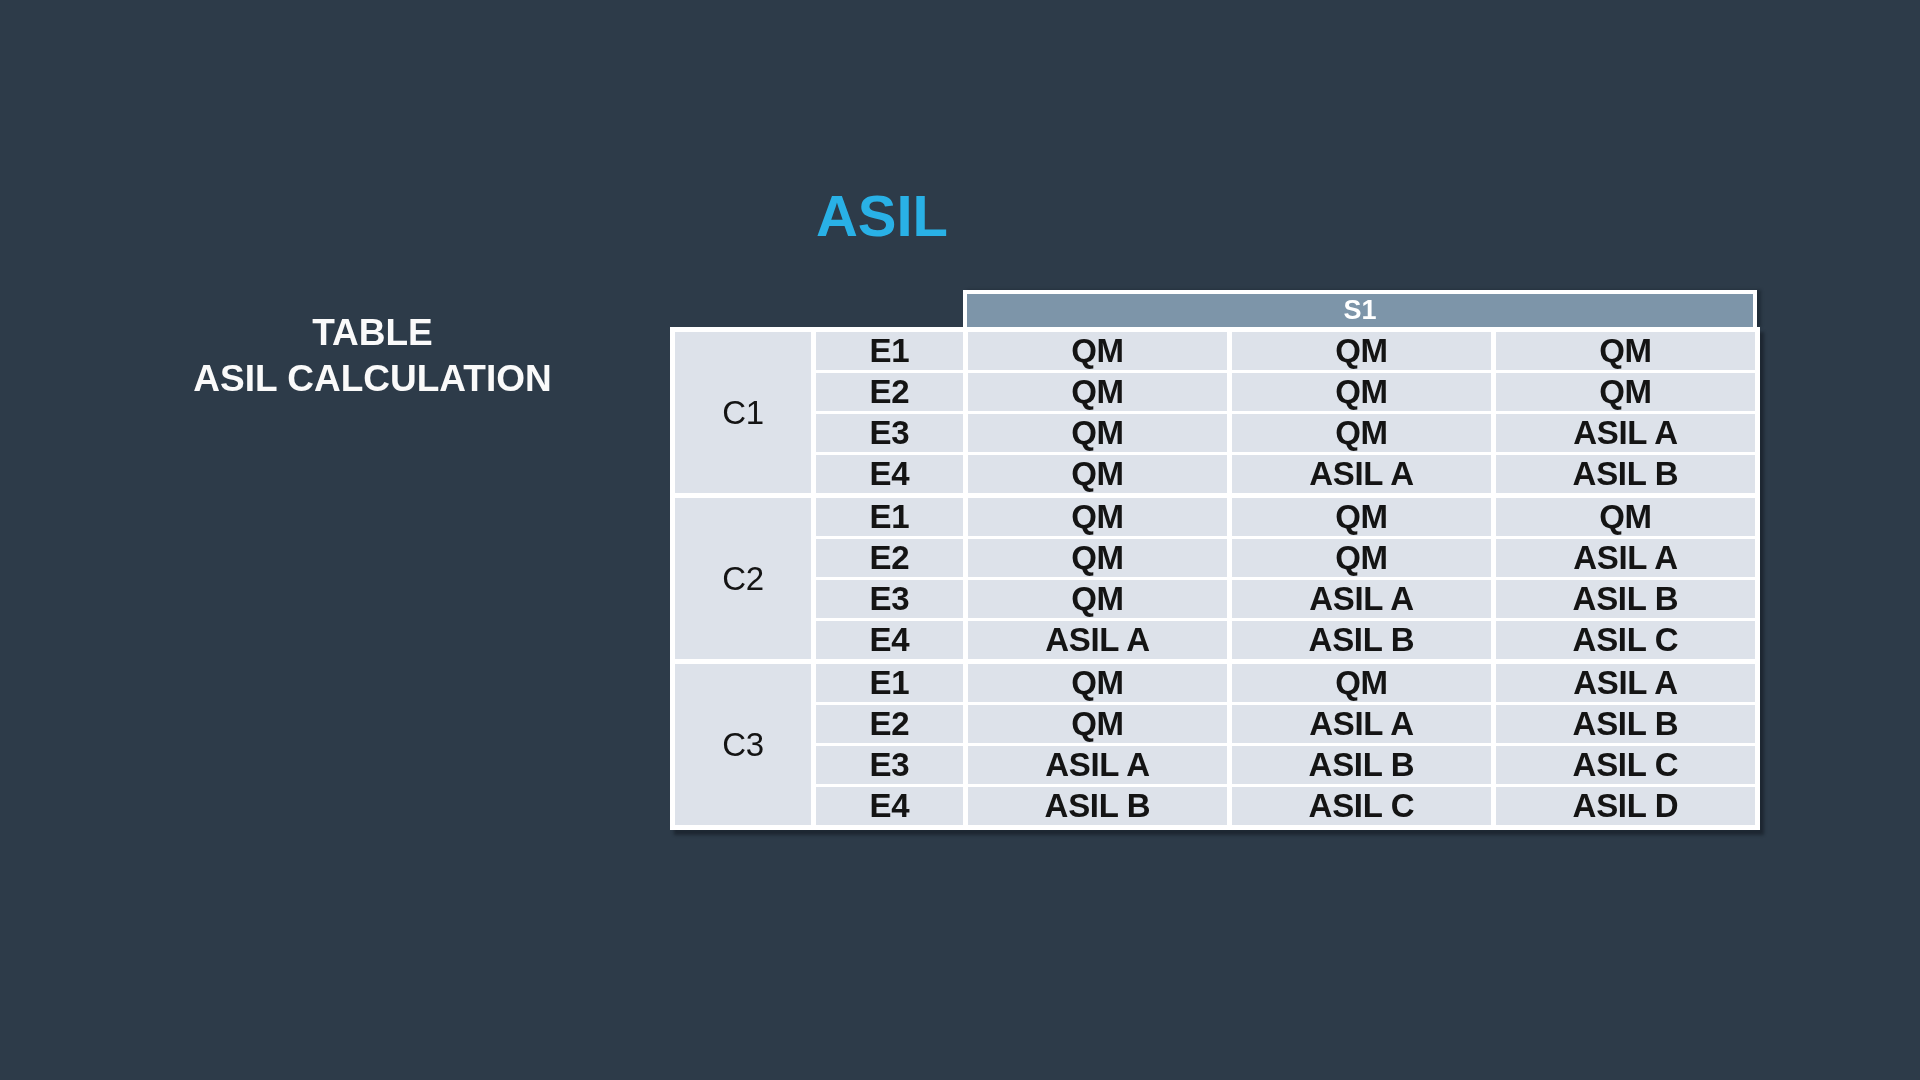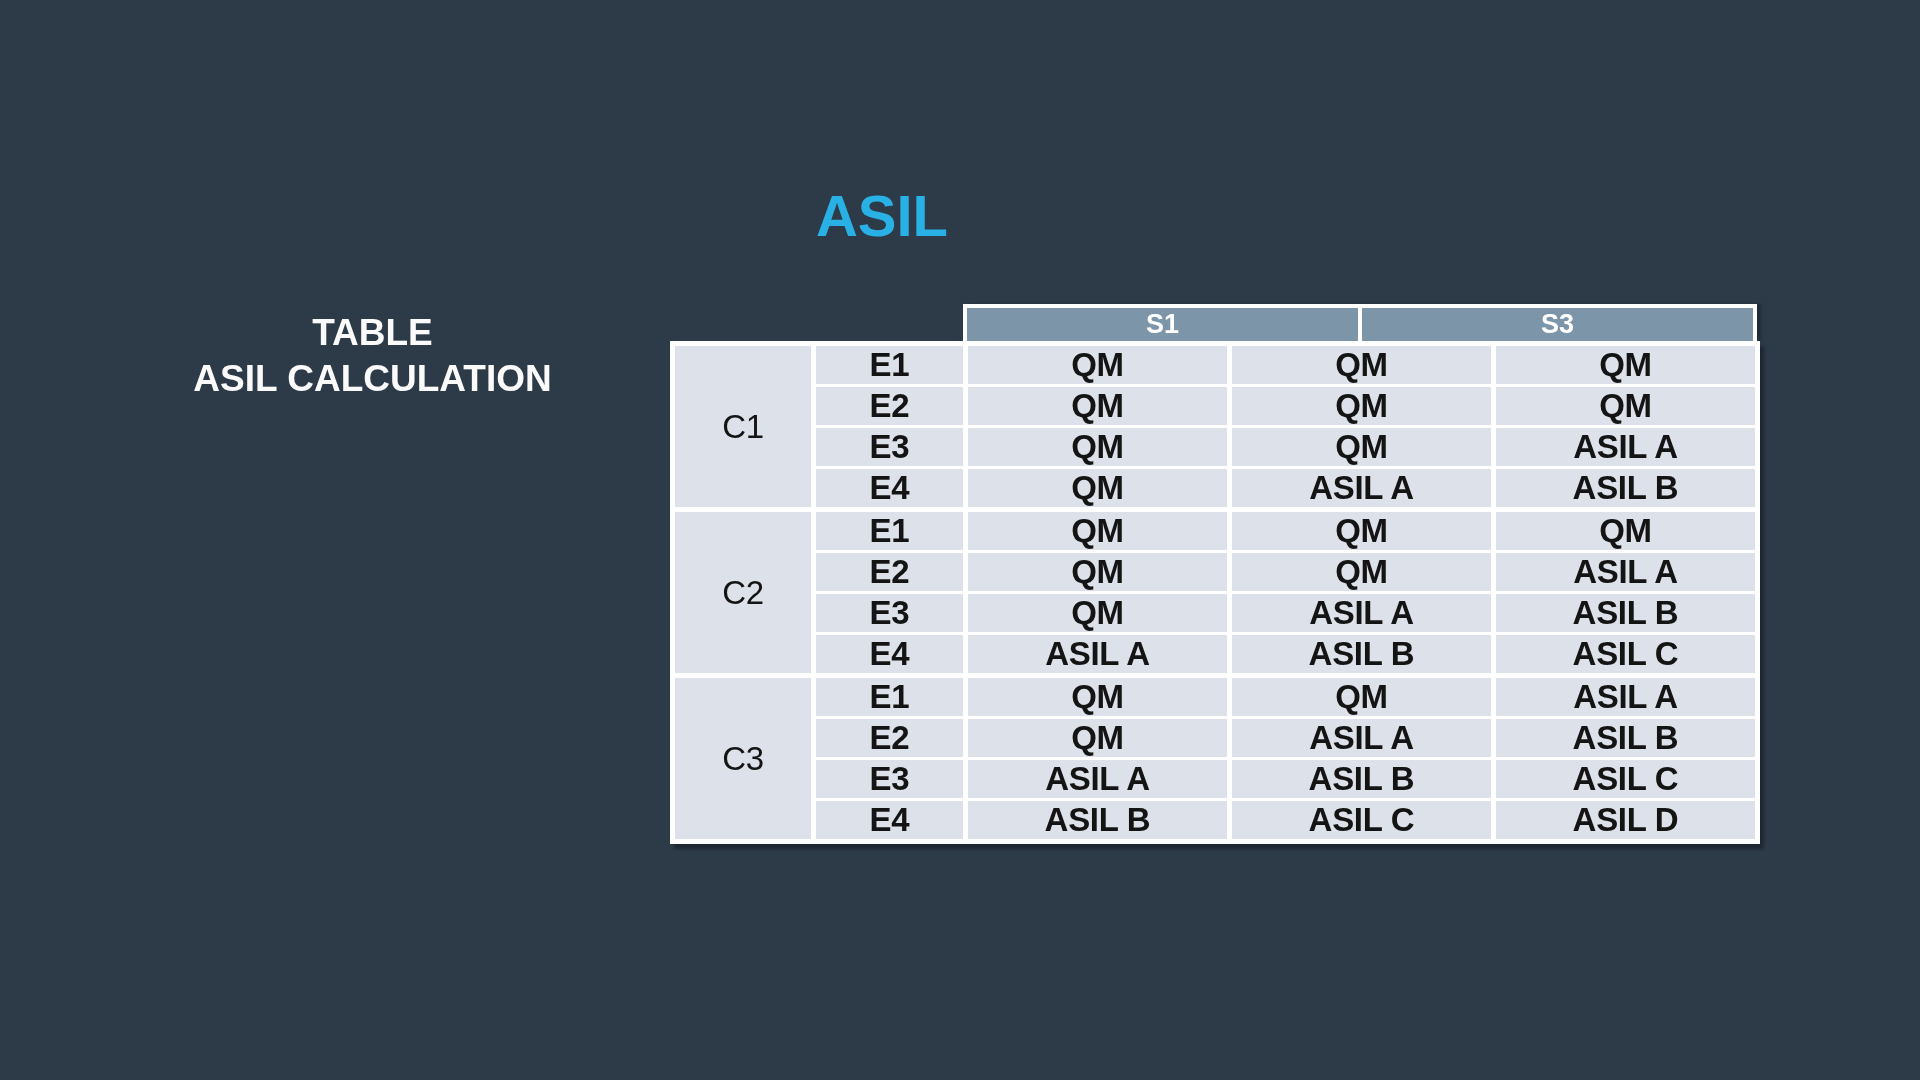--- a/index.html
+++ b/index.html
@@ -34,21 +34,21 @@
     text-align: center;
     color: #fafafa;
     font-size: 37px;
     font-weight: 700;
     line-height: 46px;
   }
 
   .table-block {
     position: absolute;
     left: 670px;
-    top: 304px;
+    top: 290px;
     width: 1087px;
   }
 
   
   .sev-header-row {
     margin-left: 293px;
     width: 794px;
     height: 37px;
     background: #ffffff;
     padding: 4px 4px 0 4px;
@@ -110,21 +110,20 @@
 
   <div class="side-label">
     <div>TABLE</div>
     <div>ASIL CALCULATION</div>
   </div>
 
   <div class="table-block">
 
     <div class="sev-header-row">
       <div class="sev-header-cell">S1</div>
-      <div class="sev-header-cell">S3</div>
     </div>
 
     <table class="asil-table">
       <colgroup>
         <col class="col-c">
           <col class="col-e">
           <col class="col-s">
           <col class="col-s">
           <col class="col-s">
       </colgroup>

